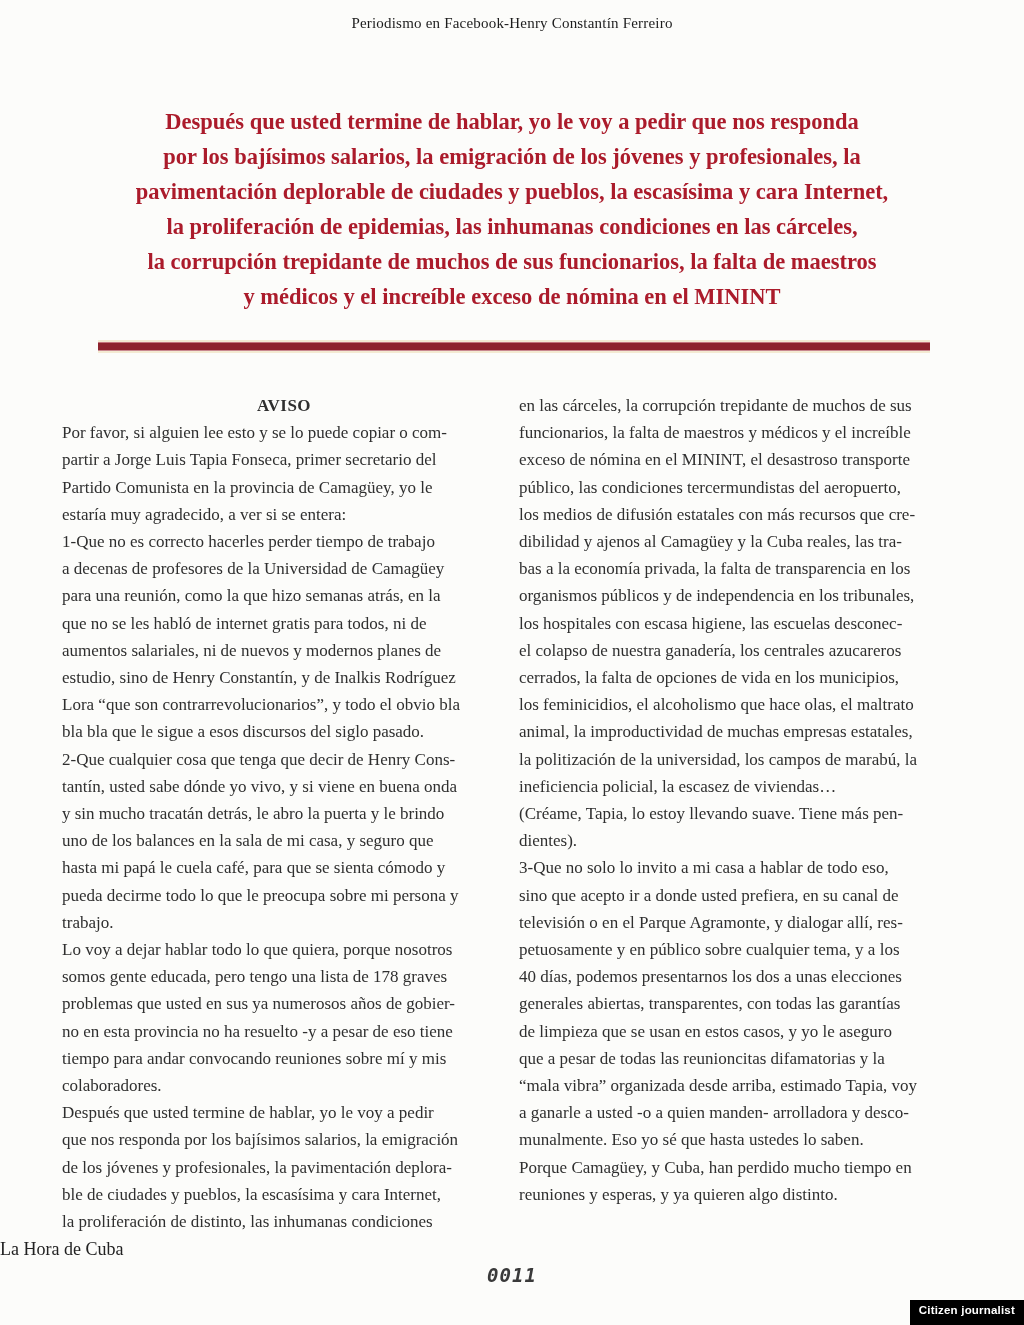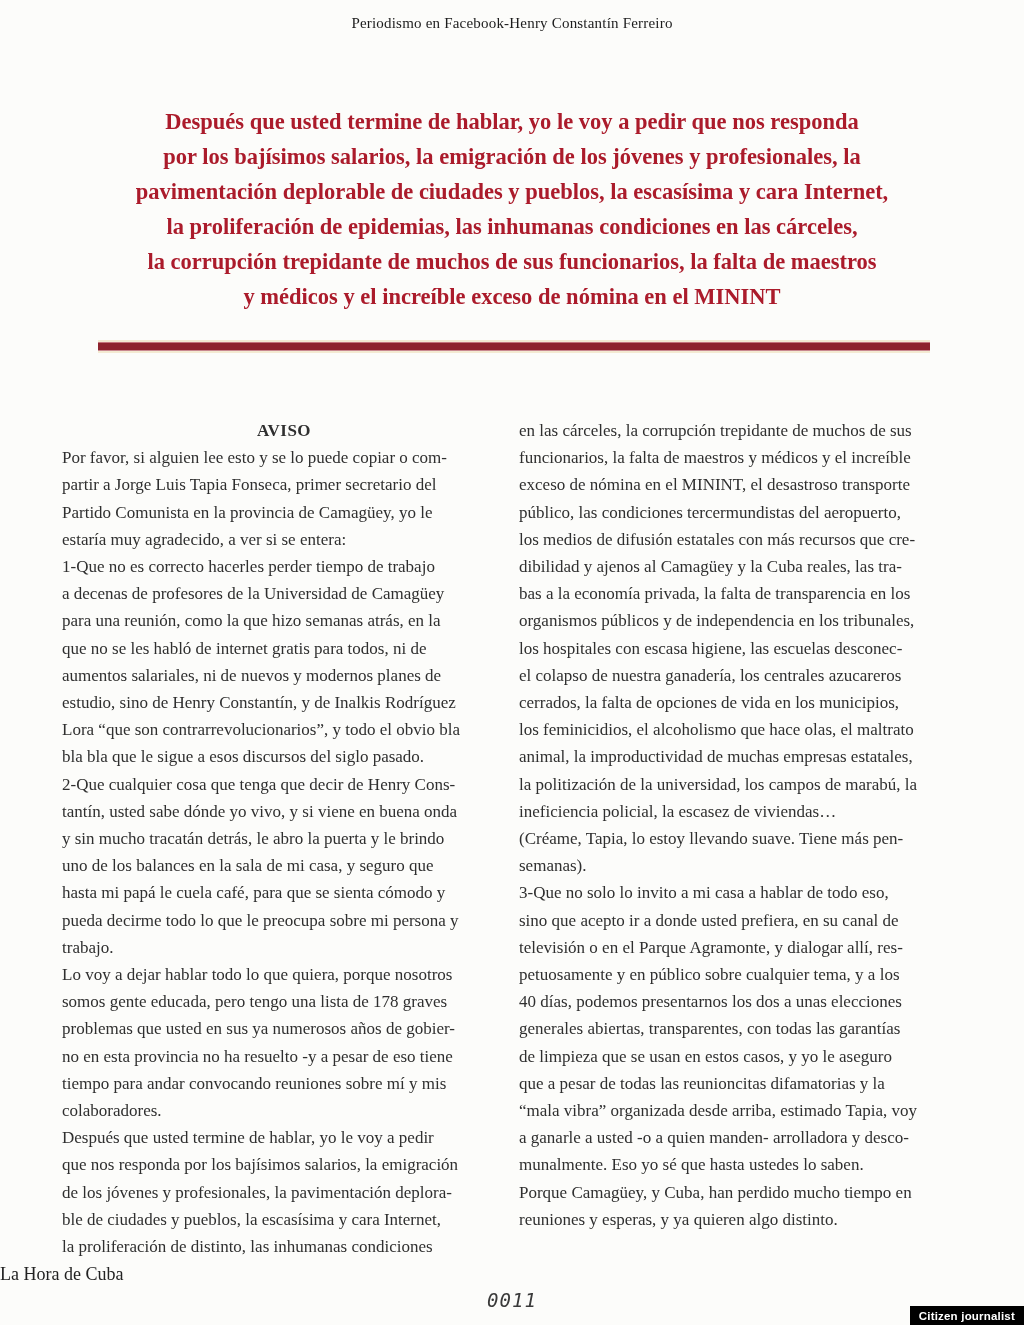--- a/index.html
+++ b/index.html
@@ -32,21 +32,21 @@
     height:7px;
     margin:28px 94px 0 98px;
     background:var(--rule-color, #8e232e);
     border-top:1px solid #c4747c;
     border-bottom:1px solid #c98890;
     box-shadow:0 2px 0 rgba(242,232,205,.9), 0 -2px 0 rgba(242,232,205,.9);
   }
   .body {
     display:flex;
     justify-content:space-between;
-    margin-top:66px;
+    margin-top:41px;
     padding:0 57px 0 62px;
     font-size:17px;
     line-height:27.2px;
   }
   .col-left  { width:444px; }
   .col-right { width:448px; }
   .aviso {
     text-align:center;
     font-weight:bold;
     letter-spacing:.5px;
@@ -57,35 +57,35 @@
     text-align:left;
     font-size:18px;
     line-height:22px;
     color:#222;
   }
   .page-num {
     margin-top:4px;
     text-align:center;
     font-family:"DejaVu Sans Mono", monospace;
     font-style:italic;
-    font-weight:normal;
+    font-weight:bold;
     font-size:19px;
     letter-spacing:1px;
     color:#3a3a3a;
   }
   .badge {
     position:absolute;
     right:0; bottom:0;
     background:var(--badge-bg, #000000);
     color:var(--badge-ink, #ffffff);
     font-family:"Liberation Sans", sans-serif;
     font-size:11.5px;
     font-weight:bold;
     letter-spacing:.2px;
-    padding:4px 9px 3px 9px;
+    padding:4px 9px 9px 9px;
   }
 </style>
 </head>
 <body>
 
 <div class="page">
 
   <div class="caption">Periodismo en Facebook-Henry Constantín Ferreiro</div>
 
   <div class="headline">
@@ -146,21 +146,21 @@
           <div class="line">bas a la economía privada, la falta de transparencia en los</div>
           <div class="line">organismos públicos y de independencia en los tribunales,</div>
           <div class="line">los hospitales con escasa higiene, las escuelas desconec-</div>
           <div class="line">el colapso de nuestra ganadería, los centrales azucareros</div>
           <div class="line">cerrados, la falta de opciones de vida en los municipios,</div>
           <div class="line">los feminicidios, el alcoholismo que hace olas, el maltrato</div>
           <div class="line">animal, la improductividad de muchas empresas estatales,</div>
           <div class="line">la politización de la universidad, los campos de marabú, la</div>
           <div class="line">ineficiencia policial, la escasez de viviendas…</div>
           <div class="line">(Créame, Tapia, lo estoy llevando suave. Tiene más pen-</div>
-          <div class="line">semanas).</div>
+          <div class="line">dientes).</div>
           <div class="line">3-Que no solo lo invito a mi casa a hablar de todo eso,</div>
           <div class="line">sino que acepto ir a donde usted prefiera, en su canal de</div>
           <div class="line">televisión o en el Parque Agramonte, y dialogar allí, res-</div>
           <div class="line">petuosamente y en público sobre cualquier tema, y a los</div>
           <div class="line">40 días, podemos presentarnos los dos a unas elecciones</div>
           <div class="line">generales abiertas, transparentes, con todas las garantías</div>
           <div class="line">de limpieza que se usan en estos casos, y yo le aseguro</div>
           <div class="line">que a pesar de todas las reunioncitas difamatorias y la</div>
           <div class="line">“mala vibra” organizada desde arriba, estimado Tapia, voy</div>
           <div class="line">a ganarle a usted -o a quien manden- arrolladora y desco-</div>

